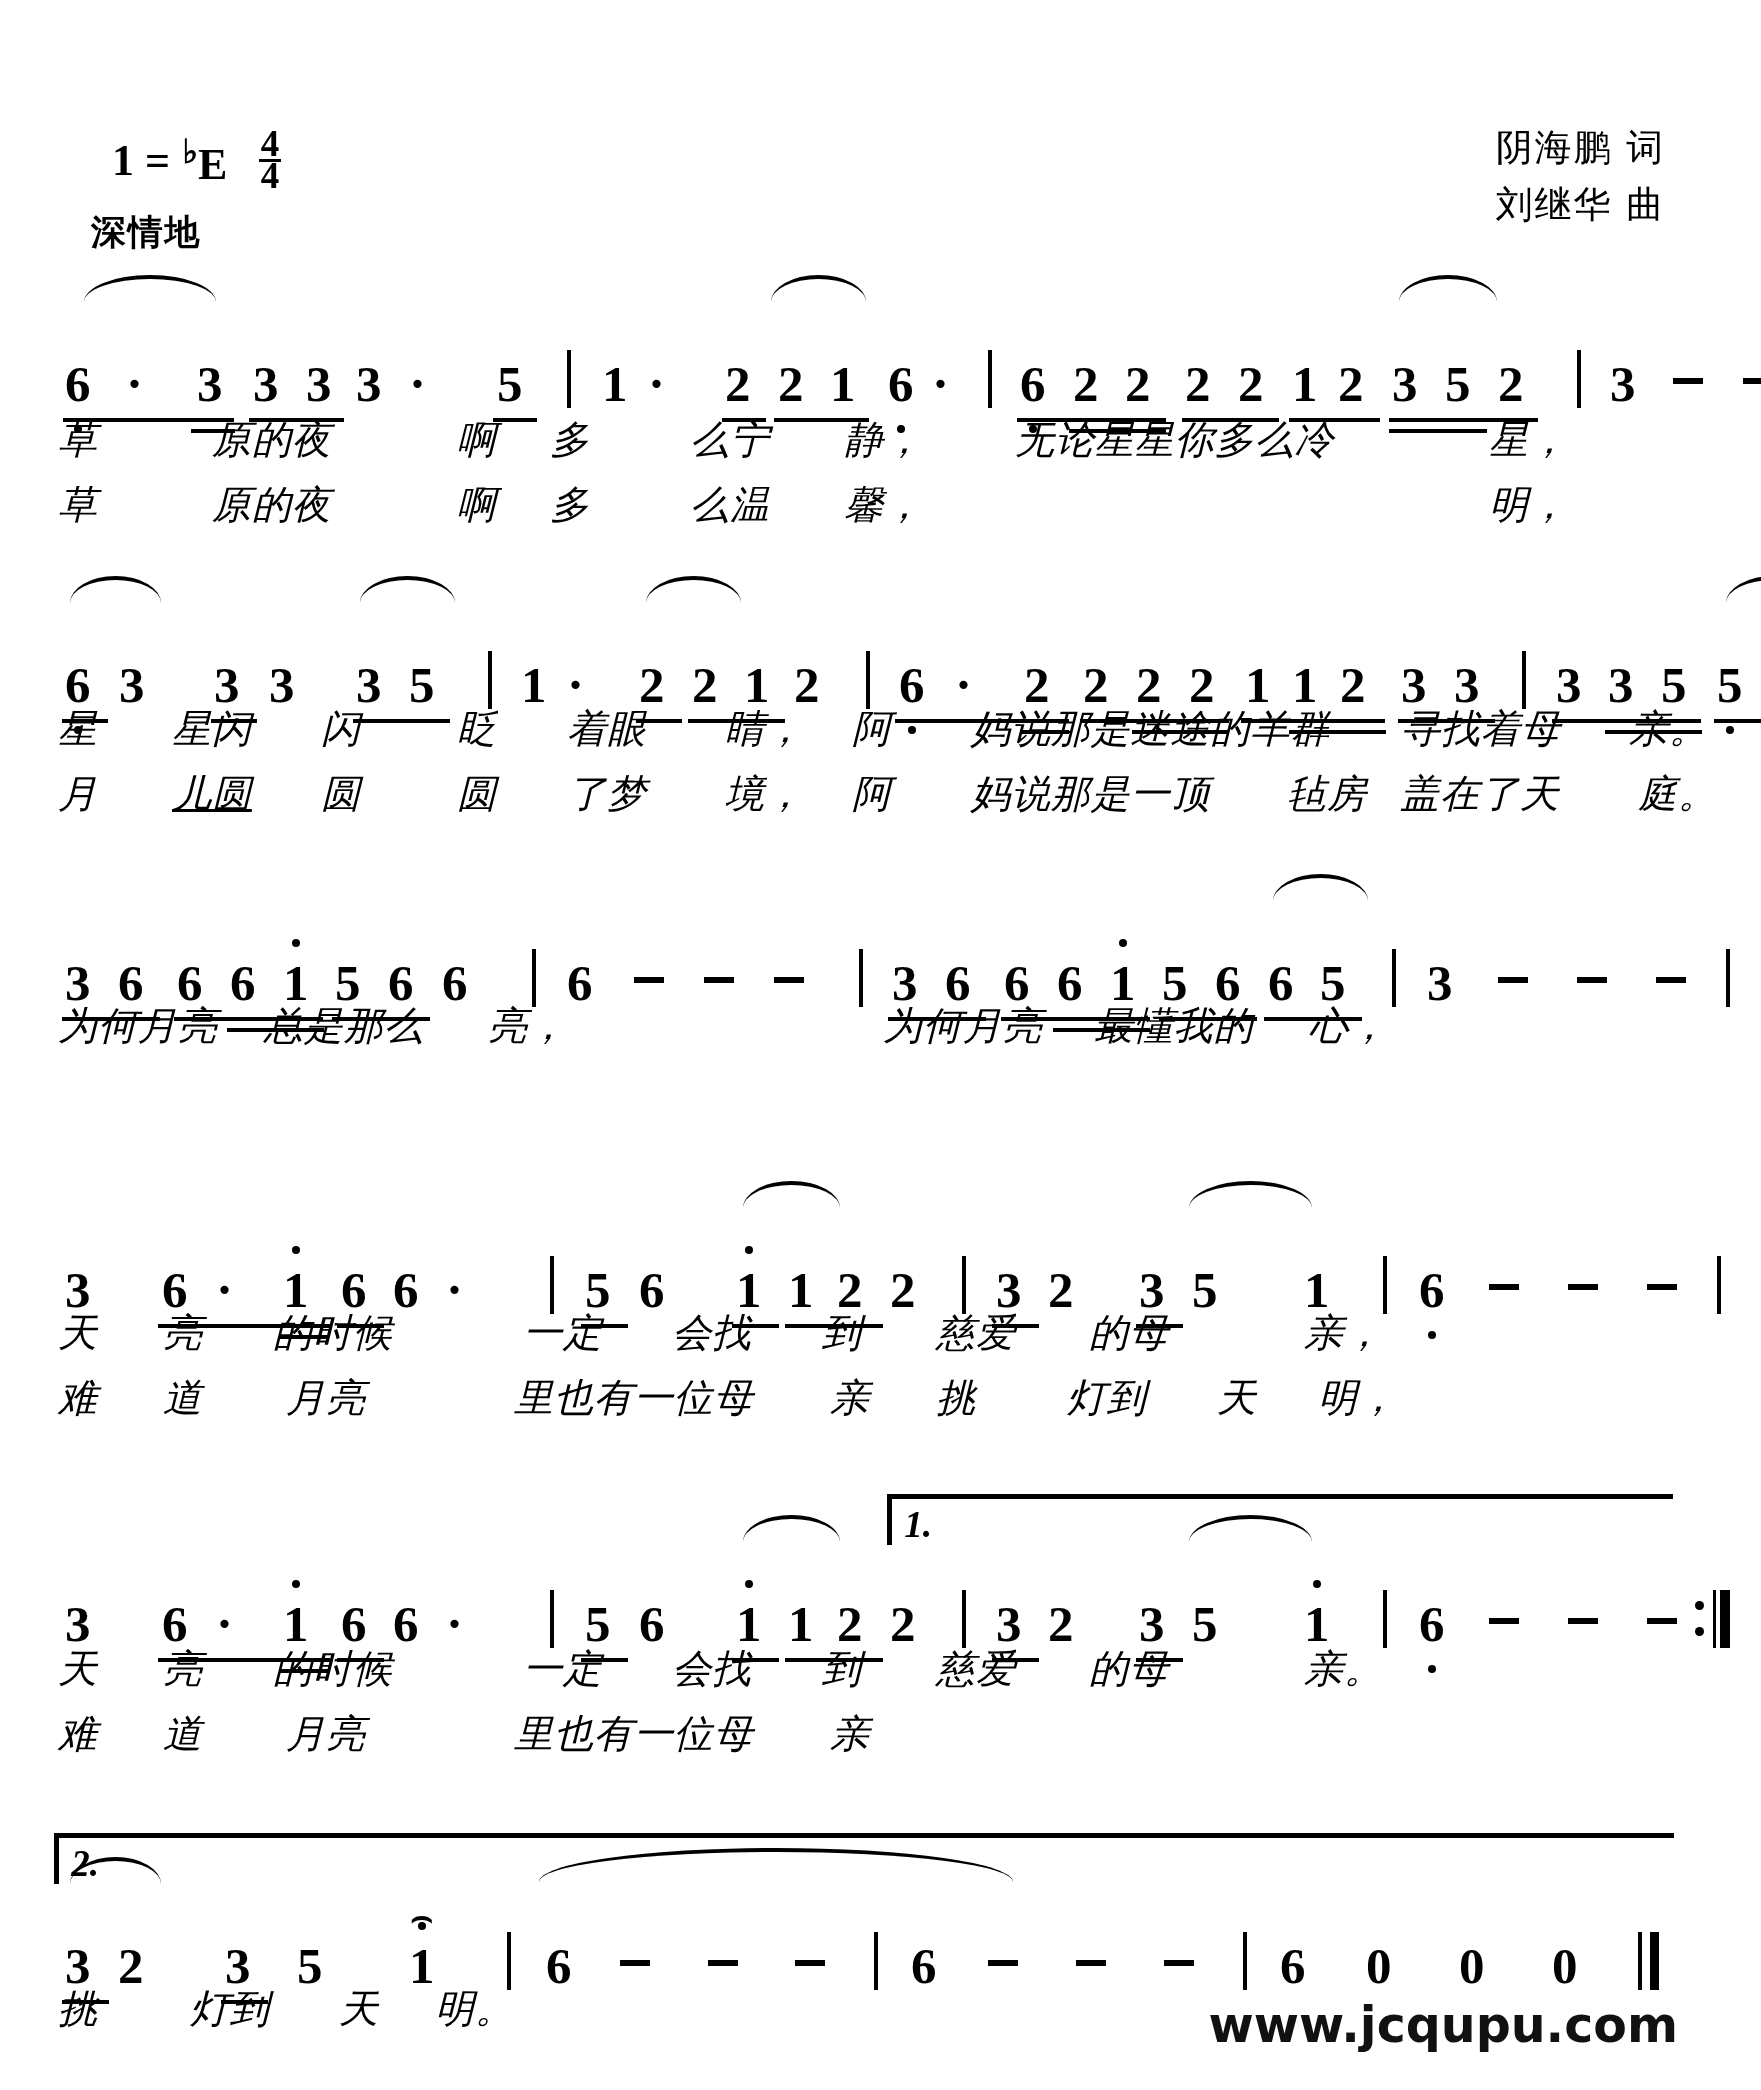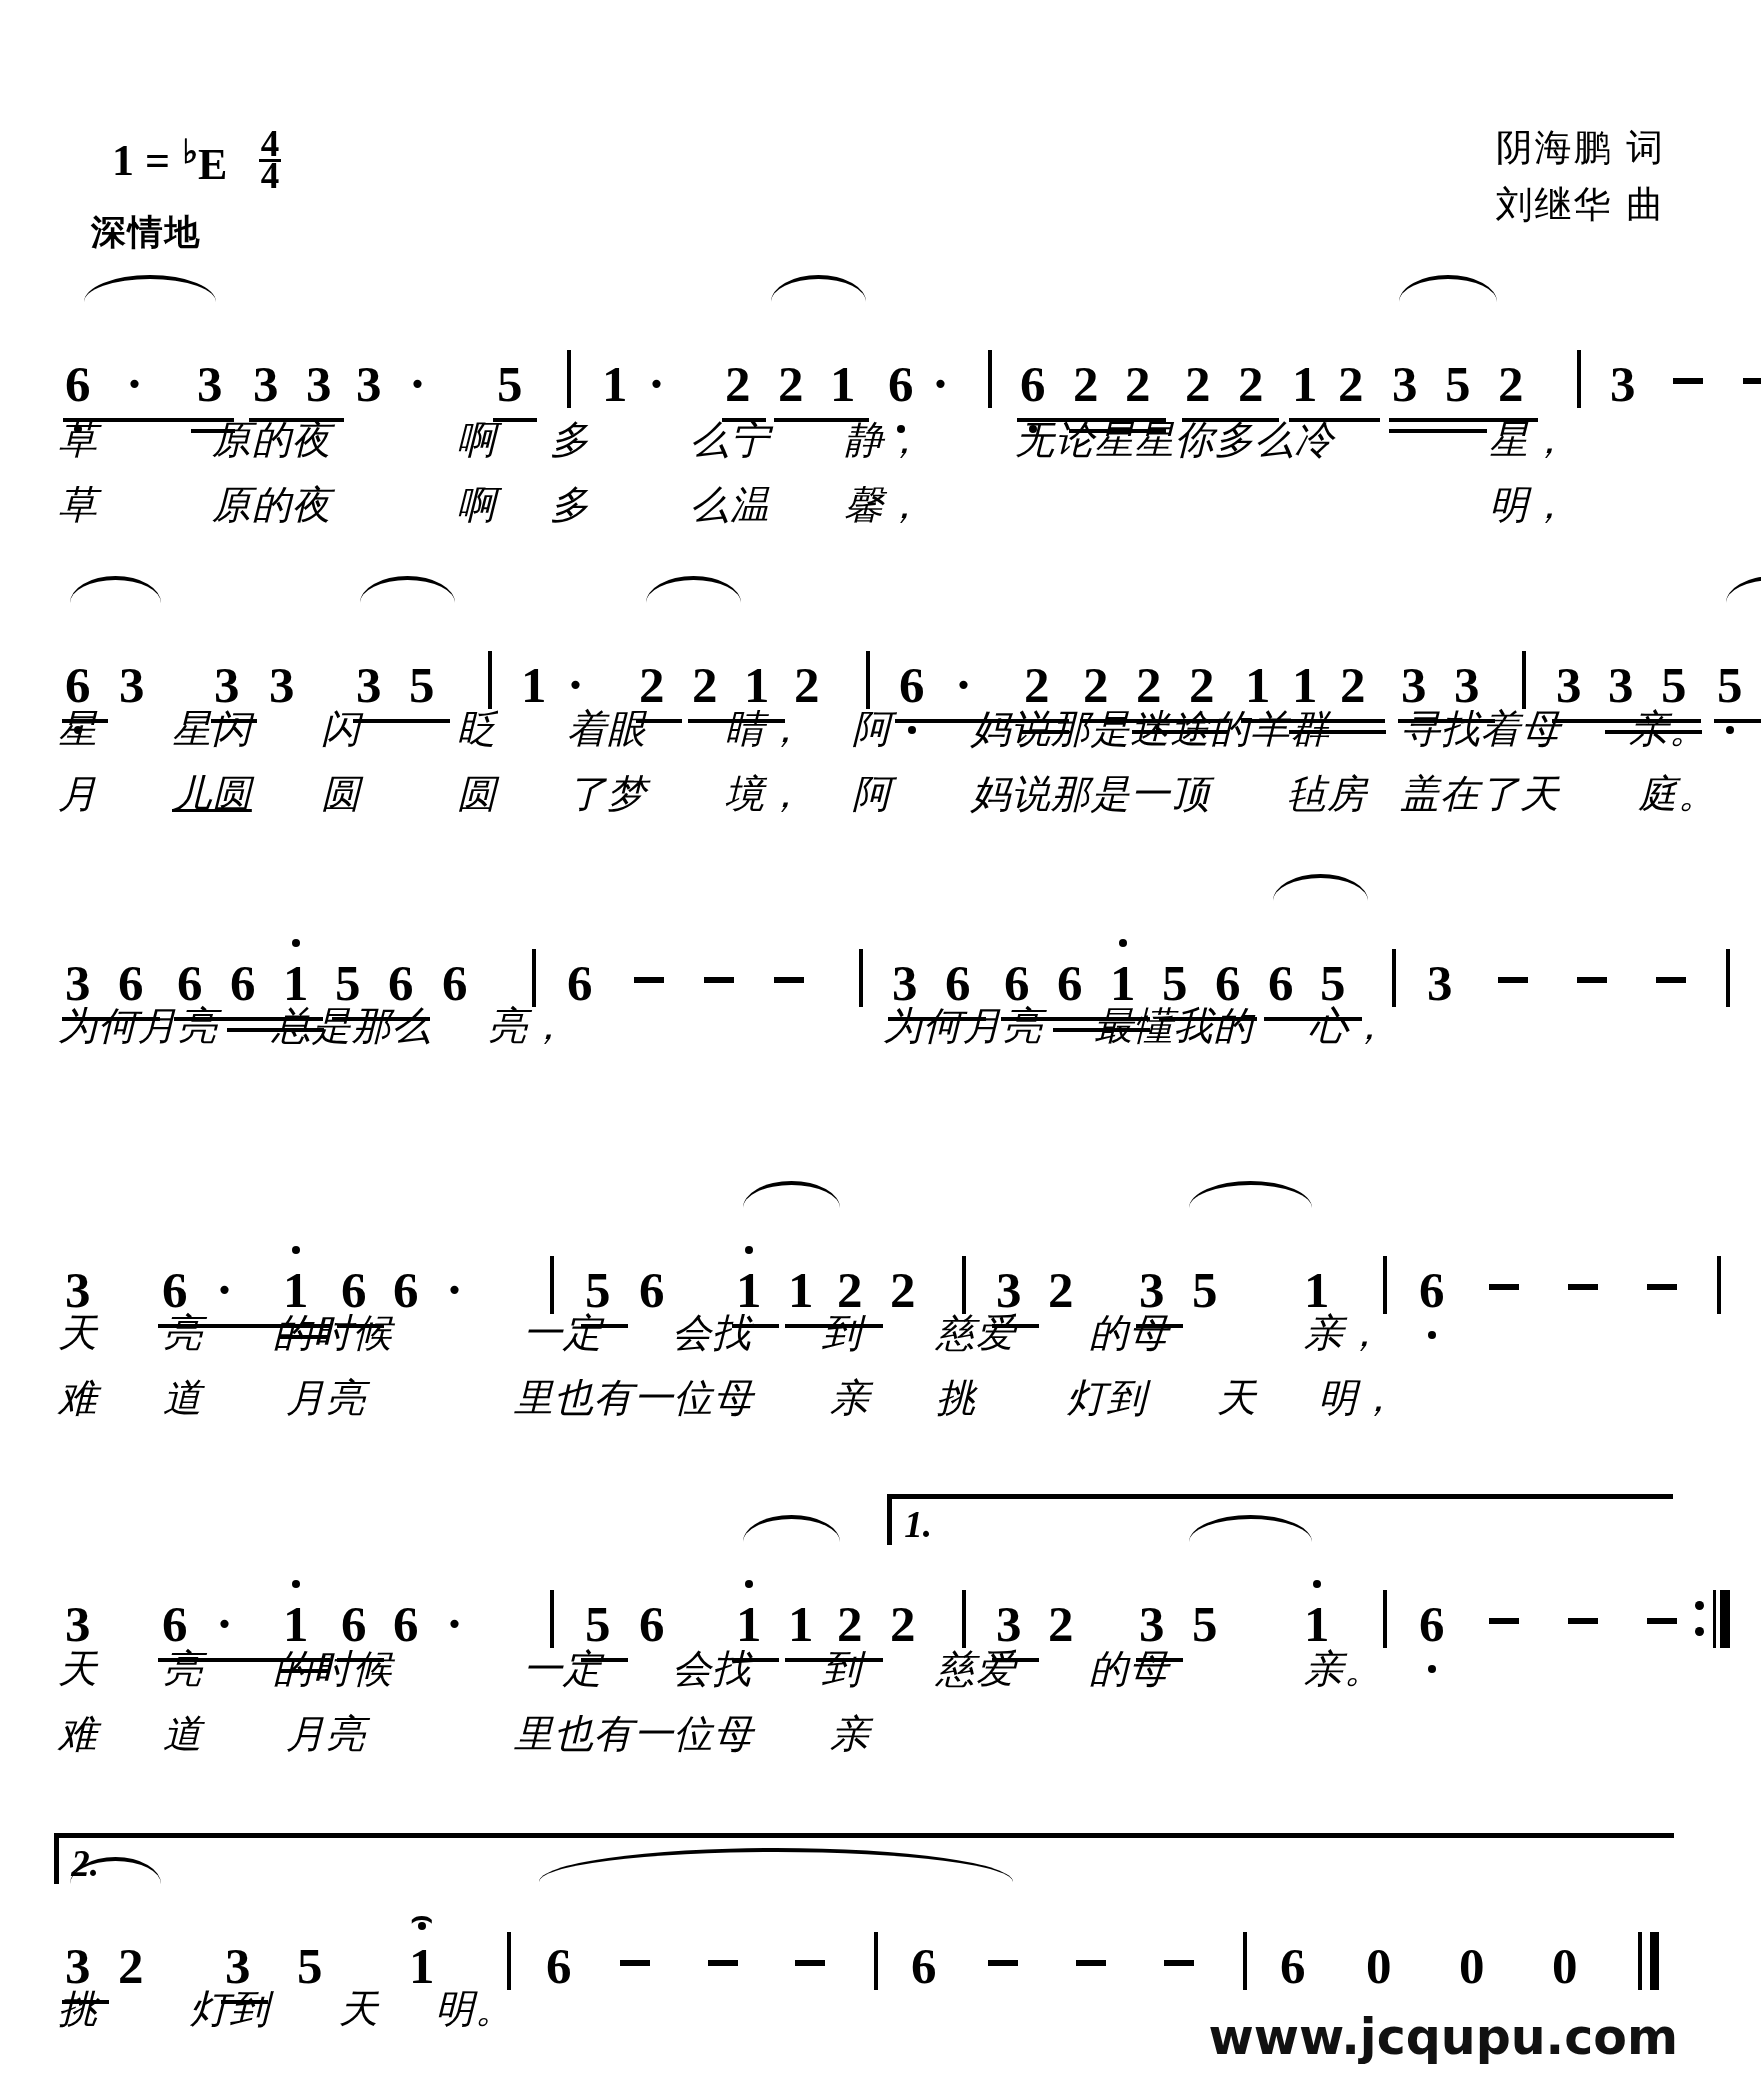--- a/index.html
+++ b/index.html
@@ -86,21 +86,21 @@
   .repeatend .d{position:absolute;right:26px;width:8.8px;height:8.8px;border-radius:50%;background:#000;}
 
   
   .lyrics{position:relative;margin-left:58px;margin-right:53px;}
   .lyricline{position:relative;height:65px;}
   .ly{position:absolute;font-family:"DejaVu Sans", sans-serif;
       font-size:39px;font-weight:400;white-space:nowrap;letter-spacing:0.9px;
       font-style:italic;}
 
   
-  .watermark{position:absolute;right:84px;bottom:24px;
+  .watermark{position:absolute;right:84px;bottom:36px;
      font-family:"DejaVu Sans", sans-serif;font-size:49px;font-weight:700;color:#111;}
 </style>
 </head>
 <body>
 
 <div class="page">
 
 
   <div class="keyblock">
     <span>1 =</span>
@@ -359,21 +359,21 @@
       <div class="dash" style="left:1519px;"></div>
       <div class="dash" style="left:1598px;"></div>
       <div class="bar" style="left:1668px;"></div>
     </div>
   </div>
 
   <div class="system" style="top:999px;">
     <div class="lyrics">
       <div class="lyricline">
           <span class="ly" style="left: 0px;">为何月亮</span>
-          <span class="ly" style="left: 214px;">总是那么</span>
+          <span class="ly" style="left: 206px;">总是那么</span>
           <span class="ly" style="left: 430px;">亮，</span>
           <span class="ly" style="left: 825px;">为何月亮</span>
           <span class="ly" style="left: 1036px;">最懂我的</span>
           <span class="ly" style="left: 1251px;">心，</span>
         </div>
     </div>
   </div>
 
   <div class="system" style="top:1211px;">
     <div class="notes">

